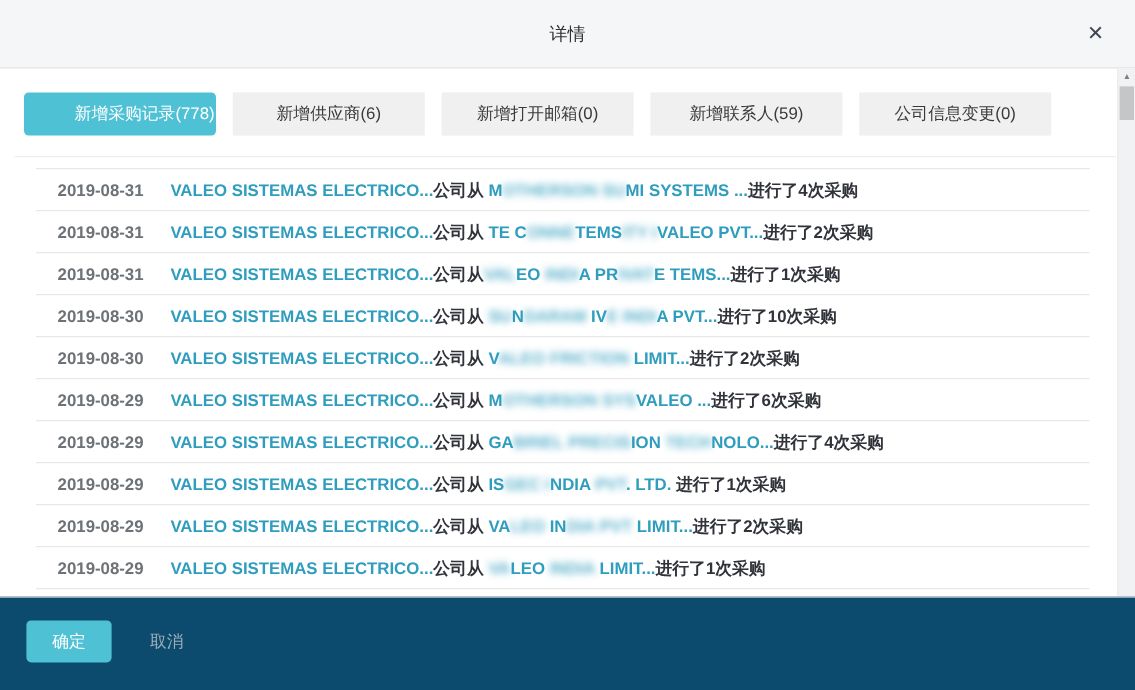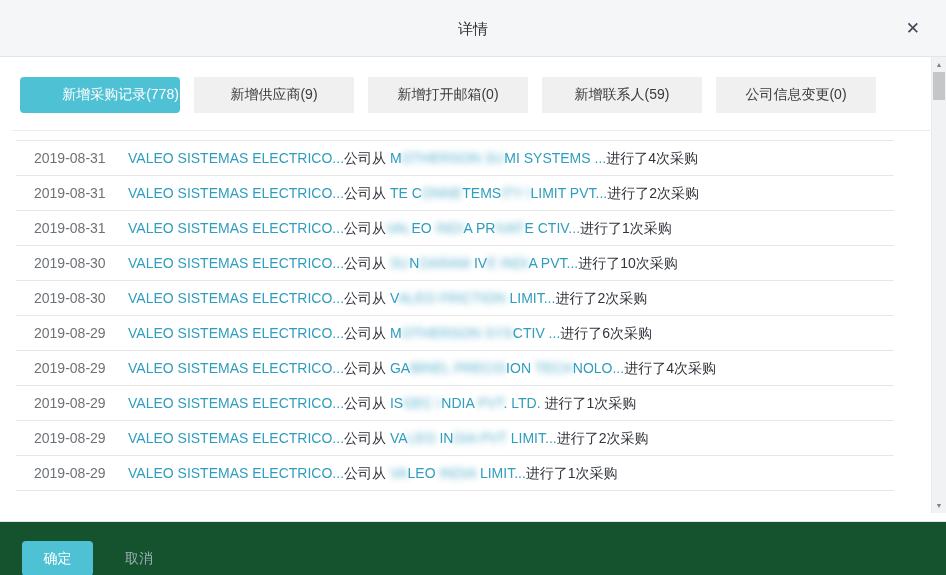--- a/index.html
+++ b/index.html
@@ -17,30 +17,30 @@
   .close-btn{position:absolute;right:26px;top:50%;transform:translateY(-50%);
     background:none;border:none;font-size:17px;color:#414755;cursor:pointer;line-height:1;}
 
   .tabs{position:absolute;top:77px;left:20px;display:flex;gap:14px;}
   .tab{width:160px;height:36px;border:none;background:var(--tabbg);color:#3a3a3a;
     font-size:14px;cursor:pointer;font-family:inherit;}
   .tab.active{background:var(--accent);color:#fff;border-radius:4px;padding-left:41px;}
 
   .divider{position:absolute;top:130px;left:12px;right:16px;border-top:1px solid #ececec;}
 
-  .records-table{position:absolute;top:140px;left:16px;width:878px;height:373px;
-    overflow:hidden;border-top:1px solid var(--border);}
+  .records-table{position:absolute;top:140px;left:30px;width:878px;height:373px;
+    overflow:hidden;border-top:1px solid var(--border);font-weight:bold;}
   .row{height:35px;line-height:35px;border-bottom:1px solid var(--border);
     white-space:nowrap;overflow:hidden;font-size:14px;}
   .cell-date{display:inline-block;width:112px;padding-left:18px;color:var(--textdate);}
   .company-link,.supplier-link{color:var(--link);text-decoration:none;cursor:pointer;}
   .mid-text,.action-text{color:var(--textdark);}
   .supplier-link .blurred{filter:blur(3px);opacity:.8;}
 
-  .modal-footer{position:absolute;left:0;right:0;bottom:0;height:54px;background:#14532d;
+  .modal-footer{position:absolute;left:0;right:0;bottom:0;height:78px;background:#0c4a6e;
     border-top:1px solid #e4e5e6;}
   .confirm-btn{position:absolute;left:22px;top:19px;width:71px;height:35px;
     background:var(--accent);color:#fff;border:none;border-radius:4px;
     font-size:14px;cursor:pointer;font-family:inherit;}
   .cancel-btn{position:absolute;left:125px;top:19px;height:35px;line-height:35px;
     background:none;border:none;color:var(--cancel);font-size:14px;cursor:pointer;font-family:inherit;text-align:center;}
 
   .scrollbar{position:absolute;top:57px;right:0;width:15px;height:456px;
     background:#f1f2f3;border-left:1px solid #eaebec;}
   .scroll-arrow{position:absolute;left:0;width:14px;height:15px;text-align:center;
@@ -55,35 +55,35 @@
 
 <div class="modal">
 
   <div class="modal-header">
     <div class="modal-title">详情</div>
     <button class="close-btn">✕</button>
   </div>
 
   <div class="tabs">
       <button class="tab active">新增采购记录(778)</button>
-      <button class="tab">新增供应商(9)</button>
+      <button class="tab">新增供应商(6)</button>
       <button class="tab">新增打开邮箱(0)</button>
       <button class="tab">新增联系人(59)</button>
       <button class="tab">公司信息变更(0)</button>
     </div>
 
   <div class="divider"></div>
 
   <div class="records-table">
       <div class="row"><span class="cell-date">2019-08-31</span><a class="company-link">VALEO SISTEMAS ELECTRICO...</a><span class="mid-text">公司从 </span><a class="supplier-link"><span>M</span><span class="blurred">OTHERSON SU</span><span>MI SYSTEMS ...</span></a><span class="action-text">进行了4次采购</span></div>
-      <div class="row"><span class="cell-date">2019-08-31</span><a class="company-link">VALEO SISTEMAS ELECTRICO...</a><span class="mid-text">公司从 </span><a class="supplier-link"><span>TE C</span><span class="blurred">ONNE</span><span>TEMS</span><span class="blurred">ITY I</span><span>LIMIT PVT...</span></a><span class="action-text">进行了2次采购</span></div>
-      <div class="row"><span class="cell-date">2019-08-31</span><a class="company-link">VALEO SISTEMAS ELECTRICO...</a><span class="mid-text">公司从</span><a class="supplier-link"><span class="blurred">VAL</span><span>EO </span><span class="blurred">INDI</span><span>A PR</span><span class="blurred">IVAT</span><span>E CTIV...</span></a><span class="action-text">进行了1次采购</span></div>
+      <div class="row"><span class="cell-date">2019-08-31</span><a class="company-link">VALEO SISTEMAS ELECTRICO...</a><span class="mid-text">公司从 </span><a class="supplier-link"><span>TE C</span><span class="blurred">ONNE</span><span>TEMS</span><span class="blurred">ITY I</span><span>VALEO PVT...</span></a><span class="action-text">进行了2次采购</span></div>
+      <div class="row"><span class="cell-date">2019-08-31</span><a class="company-link">VALEO SISTEMAS ELECTRICO...</a><span class="mid-text">公司从</span><a class="supplier-link"><span class="blurred">VAL</span><span>EO </span><span class="blurred">INDI</span><span>A PR</span><span class="blurred">IVAT</span><span>E TEMS...</span></a><span class="action-text">进行了1次采购</span></div>
       <div class="row"><span class="cell-date">2019-08-30</span><a class="company-link">VALEO SISTEMAS ELECTRICO...</a><span class="mid-text">公司从 </span><a class="supplier-link"><span class="blurred">SU</span><span>N</span><span class="blurred">DARAM </span><span>IV</span><span class="blurred">E INDI</span><span>A PVT...</span></a><span class="action-text">进行了10次采购</span></div>
       <div class="row"><span class="cell-date">2019-08-30</span><a class="company-link">VALEO SISTEMAS ELECTRICO...</a><span class="mid-text">公司从 </span><a class="supplier-link"><span>V</span><span class="blurred">ALEO FRICTION</span><span> LIMIT...</span></a><span class="action-text">进行了2次采购</span></div>
-      <div class="row"><span class="cell-date">2019-08-29</span><a class="company-link">VALEO SISTEMAS ELECTRICO...</a><span class="mid-text">公司从 </span><a class="supplier-link"><span>M</span><span class="blurred">OTHERSON SYS</span><span>CTIV ...</span></a><span class="action-text">进行了6次采购</span></div>
+      <div class="row"><span class="cell-date">2019-08-29</span><a class="company-link">VALEO SISTEMAS ELECTRICO...</a><span class="mid-text">公司从 </span><a class="supplier-link"><span>M</span><span class="blurred">OTHERSON SYS</span><span>VALEO ...</span></a><span class="action-text">进行了6次采购</span></div>
       <div class="row"><span class="cell-date">2019-08-29</span><a class="company-link">VALEO SISTEMAS ELECTRICO...</a><span class="mid-text">公司从 </span><a class="supplier-link"><span>GA</span><span class="blurred">BRIEL PRECIS</span><span>ION </span><span class="blurred">TECH</span><span>NOLO...</span></a><span class="action-text">进行了4次采购</span></div>
       <div class="row"><span class="cell-date">2019-08-29</span><a class="company-link">VALEO SISTEMAS ELECTRICO...</a><span class="mid-text">公司从 </span><a class="supplier-link"><span>IS</span><span class="blurred">GEC I</span><span>NDIA </span><span class="blurred">PVT</span><span>. LTD. </span></a><span class="action-text">进行了1次采购</span></div>
       <div class="row"><span class="cell-date">2019-08-29</span><a class="company-link">VALEO SISTEMAS ELECTRICO...</a><span class="mid-text">公司从 </span><a class="supplier-link"><span>VA</span><span class="blurred">LEO </span><span>IN</span><span class="blurred">DIA PVT </span><span>LIMIT...</span></a><span class="action-text">进行了2次采购</span></div>
       <div class="row"><span class="cell-date">2019-08-29</span><a class="company-link">VALEO SISTEMAS ELECTRICO...</a><span class="mid-text">公司从 </span><a class="supplier-link"><span class="blurred">VA</span><span>LEO</span><span class="blurred"> INDIA</span><span> LIMIT...</span></a><span class="action-text">进行了1次采购</span></div>
     </div>
 
   <div class="scrollbar">
     <div class="scroll-arrow scroll-up">▲</div>
     <div class="scroll-thumb"></div>
     <div class="scroll-arrow scroll-down">▼</div>

